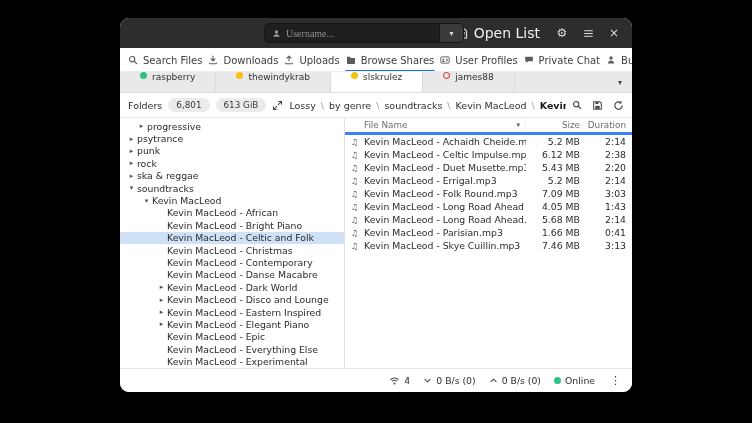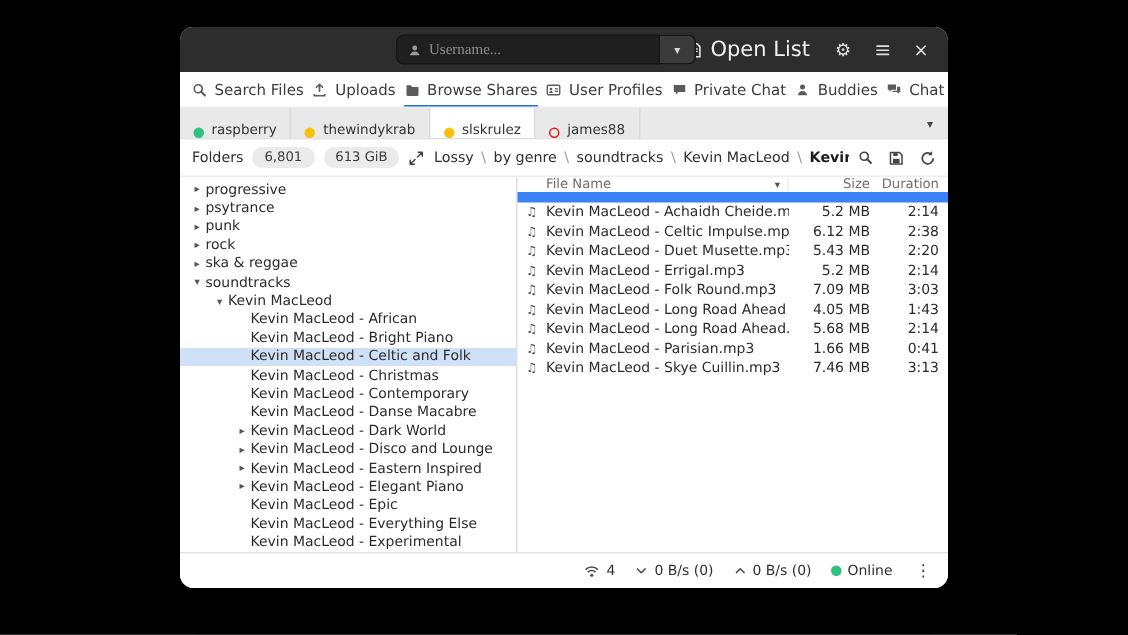--- a/index.html
+++ b/index.html
@@ -30,21 +30,21 @@
                display:flex; align-items:stretch; justify-content:space-between; padding:0 5px; overflow:hidden; }
   .mtab { display:flex; align-items:center; gap:5px; font-size:10px; color:#3c3c3c; padding:12px 3px;
           position:relative; white-space:nowrap; }
   .mtab .ticon { color:#5b5b5b; display:flex; }
   .mtab.active::after { content:""; position:absolute; left:2px; right:2px; bottom:0; height:2px;
                         background:var(--accent,#1c71d8); border-radius:1px; }
 
   
   .user-tabs { height:21px; background:#e9e9e9; border-bottom:1px solid #e0e0e0; flex:0 0 auto; display:flex; align-items:stretch; }
   .utabs { display:flex; align-items:stretch; }
-  .utab { display:flex; align-items:flex-end; gap:5px; padding:0 9px; font-size:9px; color:#333;
+  .utab { display:flex; align-items:flex-start; gap:5px; padding:0 20px; font-size:9px; color:#333;
           border-right:1px solid #dadada; white-space:nowrap; }
   .utab.active { background:#fff; }
   .status-dot { width:7px; height:7px; border-radius:50%; flex:0 0 auto; }
   .utab-overflow { margin-left:auto; padding:0 10px; display:flex; align-items:center; color:#444; font-size:8px; }
 
   
   .pathbar { height:25px; background:#fff; border-bottom:1px solid #ededed; flex:0 0 auto;
              display:flex; align-items:center; gap:6px; padding:0 8px; font-size:9.5px; color:#2e2e2e; }
   .badge { background:#ebebeb; border-radius:9px; padding:2px 8px; font-size:8.8px; color:#3a3a3a; white-space:nowrap; }
   .pb-iconbtn { display:flex; align-items:center; justify-content:center; color:#454545; }
@@ -55,21 +55,21 @@
 
   
   .content { flex:1; display:flex; min-height:0; background:#fff; }
   .tree-panel { width:225px; flex:0 0 auto; border-right:1px solid #e0e0e0; overflow:hidden; padding-top:2px; }
   .tree-row { height:12.4px; display:flex; align-items:center; font-size:9.3px; color:#2b2b2b; white-space:nowrap; }
   .tree-row.selected { background:var(--selection,#cfe1f7); }
   .tree-arrow { width:11px; flex:0 0 auto; text-align:center; font-size:7px; color:#555; }
   .tree-label { overflow:hidden; text-overflow:ellipsis; }
 
   .file-panel { flex:1; min-width:0; display:flex; flex-direction:column; }
-  .thead { height:17px; flex:0 0 auto; display:flex; align-items:center; border-bottom:7px solid #3b82f6;
+  .thead { height:17px; flex:0 0 auto; display:flex; align-items:center; border-bottom:3px solid #3b82f6;
            font-size:8.8px; color:#6e6e6e; }
   .col-name { flex:1; display:flex; align-items:center; padding-left:19px; border-right:1px solid #f0f0f0; height:100%; }
   .filter-btn { margin-left:auto; padding-right:5px; font-size:7px; color:#555; }
   .col-size { width:58px; text-align:right; padding-right:4px; }
   .col-dur { width:48px; text-align:right; padding-right:6px; }
   .frow { height:13px; display:flex; align-items:center; font-size:9.3px; color:#2b2b2b; }
   .ficon { width:19px; flex:0 0 auto; text-align:center; font-size:8.5px; color:#555; }
   .fname { flex:1; white-space:nowrap; overflow:hidden; }
   .fsize { width:58px; text-align:right; padding-right:4px; }
   .fdur { width:48px; text-align:right; padding-right:6px; }
@@ -133,20 +133,29 @@
 
     <div class="main-tabs">
         <div class="mtab">
           <span class="ticon">
             <svg width="10" height="10" viewBox="0 0 12 12">
               <circle cx="5" cy="5" r="3.2" fill="none" stroke="currentColor" stroke-width="1.3"></circle>
               <path d="M7.4 7.4 10.4 10.4" stroke="currentColor" stroke-width="1.5" stroke-linecap="round"></path>
             </svg>
           </span>
           <span>Search Files</span>
+        </div>
+        <div class="mtab">
+          <span class="ticon">
+            <svg width="10" height="10" viewBox="0 0 12 12">
+              <path d="M6 1.2v5.6M3.6 4.6 6 7l2.4-2.4" fill="none" stroke="currentColor" stroke-width="1.3" stroke-linecap="round" stroke-linejoin="round"></path>
+              <path d="M1.8 9.2v1.3h8.4V9.2" fill="none" stroke="currentColor" stroke-width="1.2"></path>
+            </svg>
+          </span>
+          <span>Downloads</span>
         </div>
         <div class="mtab">
           <span class="ticon">
             <svg width="10" height="10" viewBox="0 0 12 12">
               <path d="M6 7V1.4M3.6 3.8 6 1.4l2.4 2.4" fill="none" stroke="currentColor" stroke-width="1.3" stroke-linecap="round" stroke-linejoin="round"></path>
               <path d="M1.8 9.2v1.3h8.4V9.2" fill="none" stroke="currentColor" stroke-width="1.2"></path>
             </svg>
           </span>
           <span>Uploads</span>
         </div>
@@ -269,21 +278,21 @@
                 <path d="M10 6a4 4 0 1 1-1.2-2.8" fill="none" stroke="currentColor" stroke-width="1.3"></path>
                 <path d="M9.2 .8v3H6.2z" fill="currentColor"></path>
               </svg>
             </span>
         </span>
       </div>
     </div>
 
     <div class="content">
       <div class="tree-panel">
-          <div class="tree-row" style="padding-left: 6px;">
+          <div class="tree-row" style="padding-left: 16px;">
             <span class="tree-arrow">▸</span>
             <span class="tree-label">progressive</span>
           </div>
           <div class="tree-row" style="padding-left: 6px;">
             <span class="tree-arrow">▸</span>
             <span class="tree-label">psytrance</span>
           </div>
           <div class="tree-row" style="padding-left: 6px;">
             <span class="tree-arrow">▸</span>
             <span class="tree-label">punk</span>

